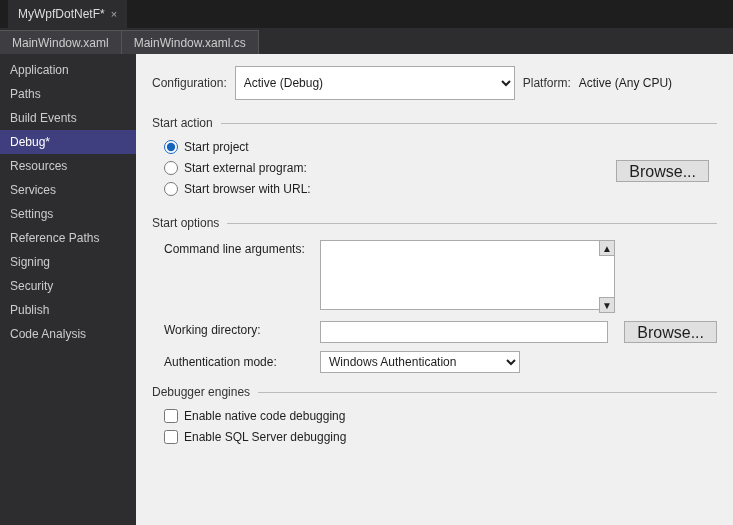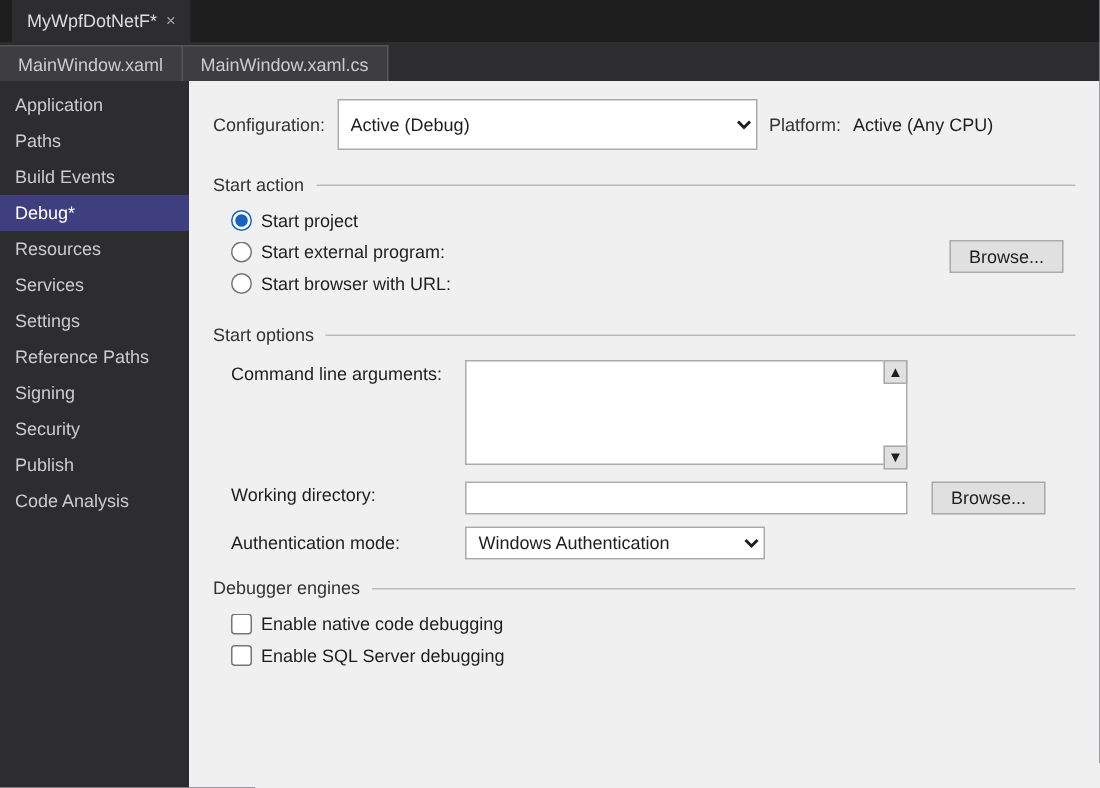--- a/index.html
+++ b/index.html
@@ -63,21 +63,21 @@
 
     
     .main-layout {
       display: flex;
       flex: 1;
       overflow: hidden;
     }
 
     
     .sidebar {
-      width: 126px;
+      width: 136px;
       background: #2d2d30;
       flex-shrink: 0;
       padding-top: 4px;
     }
     .sidebar-item {
       padding: 5px 10px;
       color: #ccc;
       cursor: pointer;
       font-size: 12px;
     }
@@ -169,21 +169,21 @@
     .radio-item label {
       font-size: 12px;
       color: #1e1e1e;
     }
 
     
     .browse-btn {
       background: #e0e0e0;
       border: 1px solid #aaa;
       padding: 2px 12px;
-      font-size: 12px;
+      font-size: 16px;
       cursor: pointer;
       color: #1e1e1e;
       height: 22px;
     }
 
     
     .options-grid {
       padding-left: 12px;
       margin-bottom: 8px;
     }

